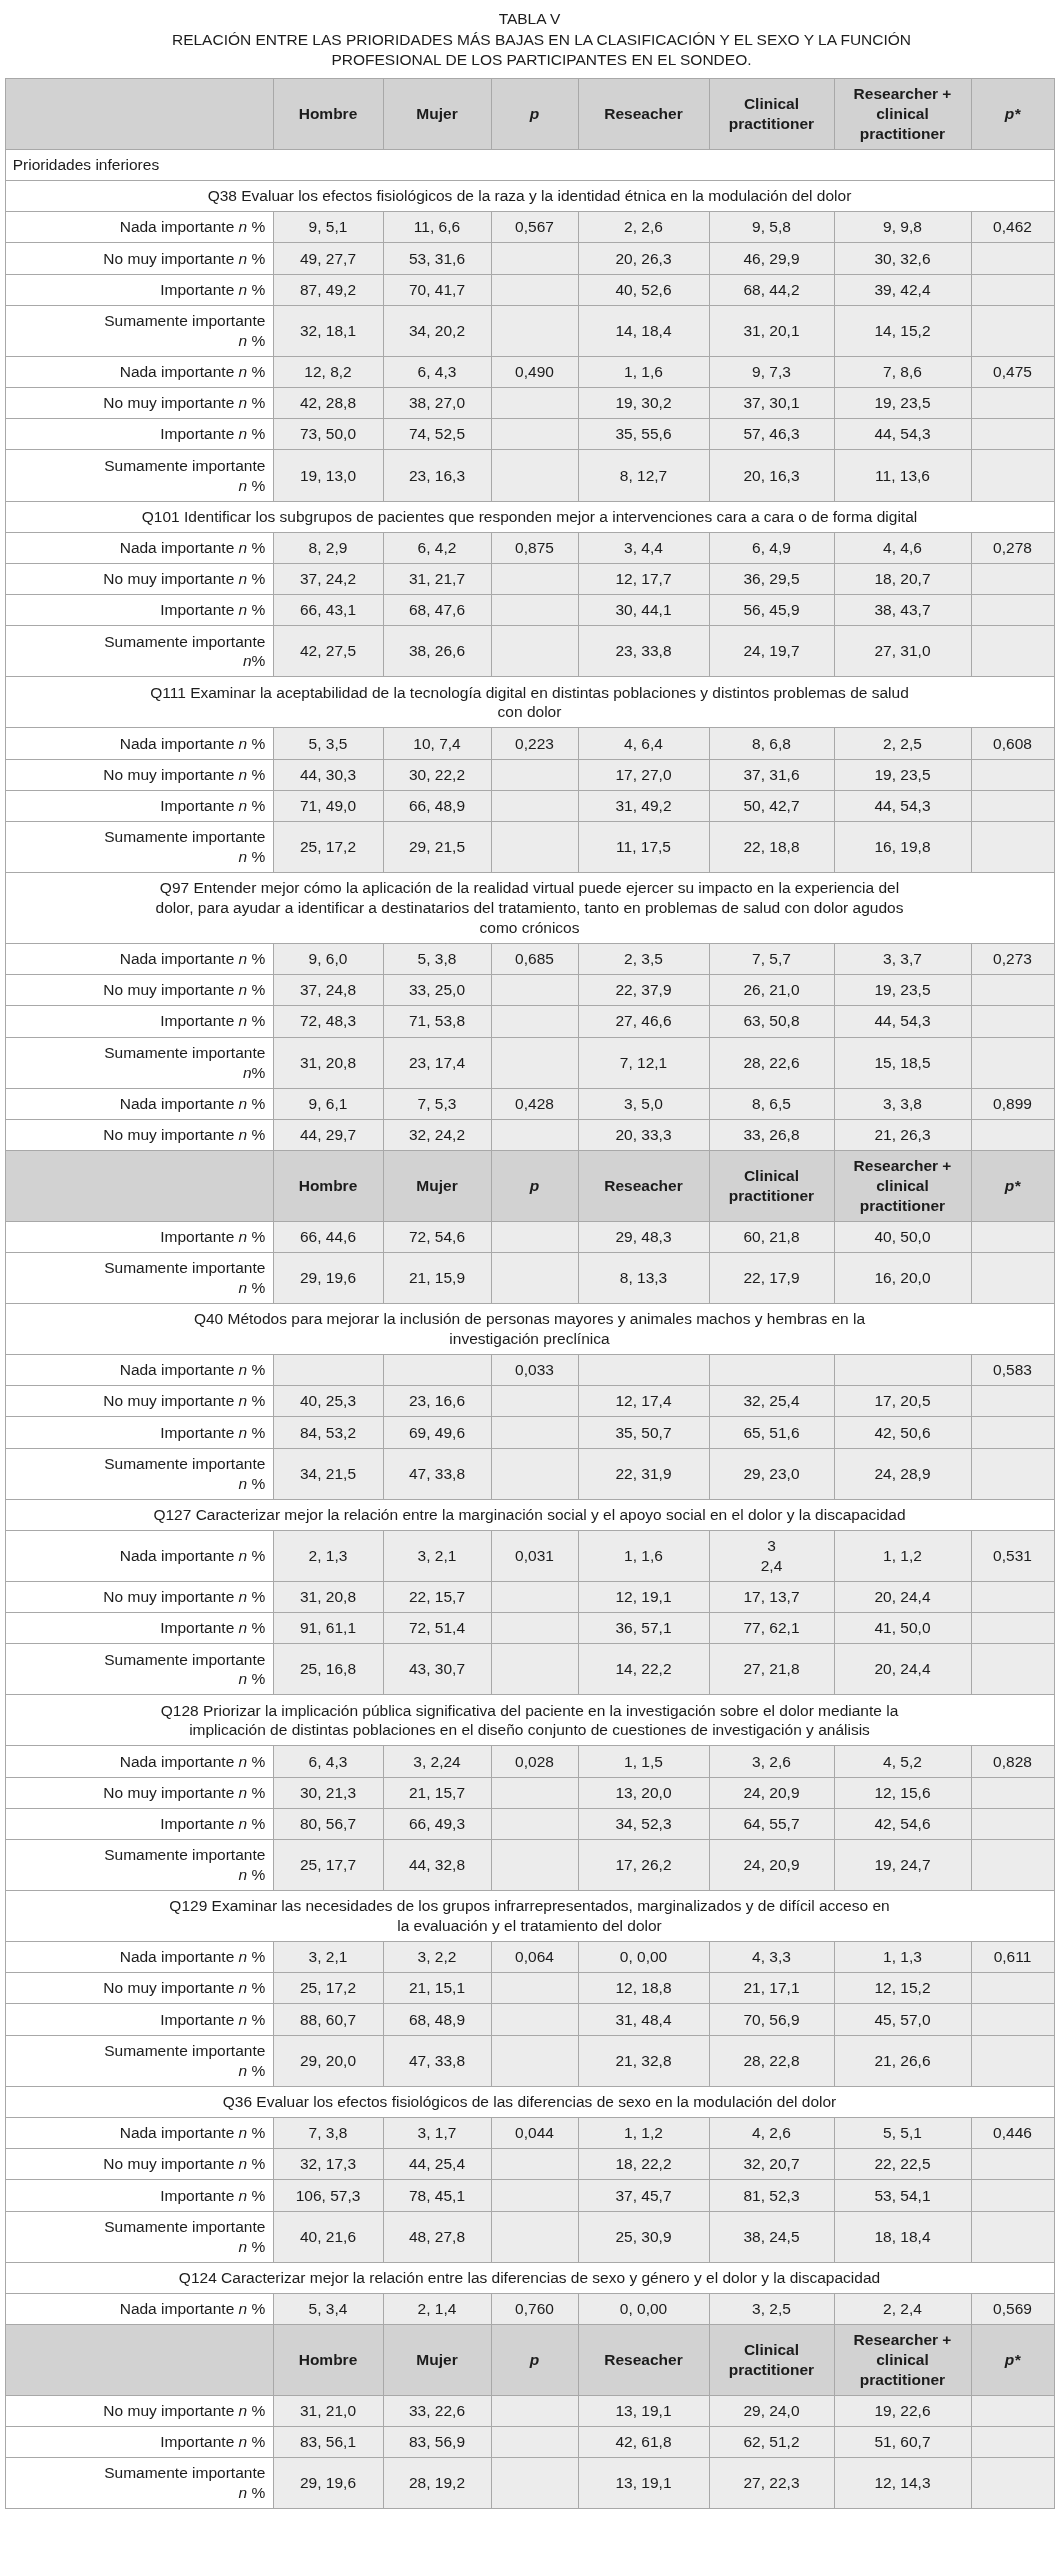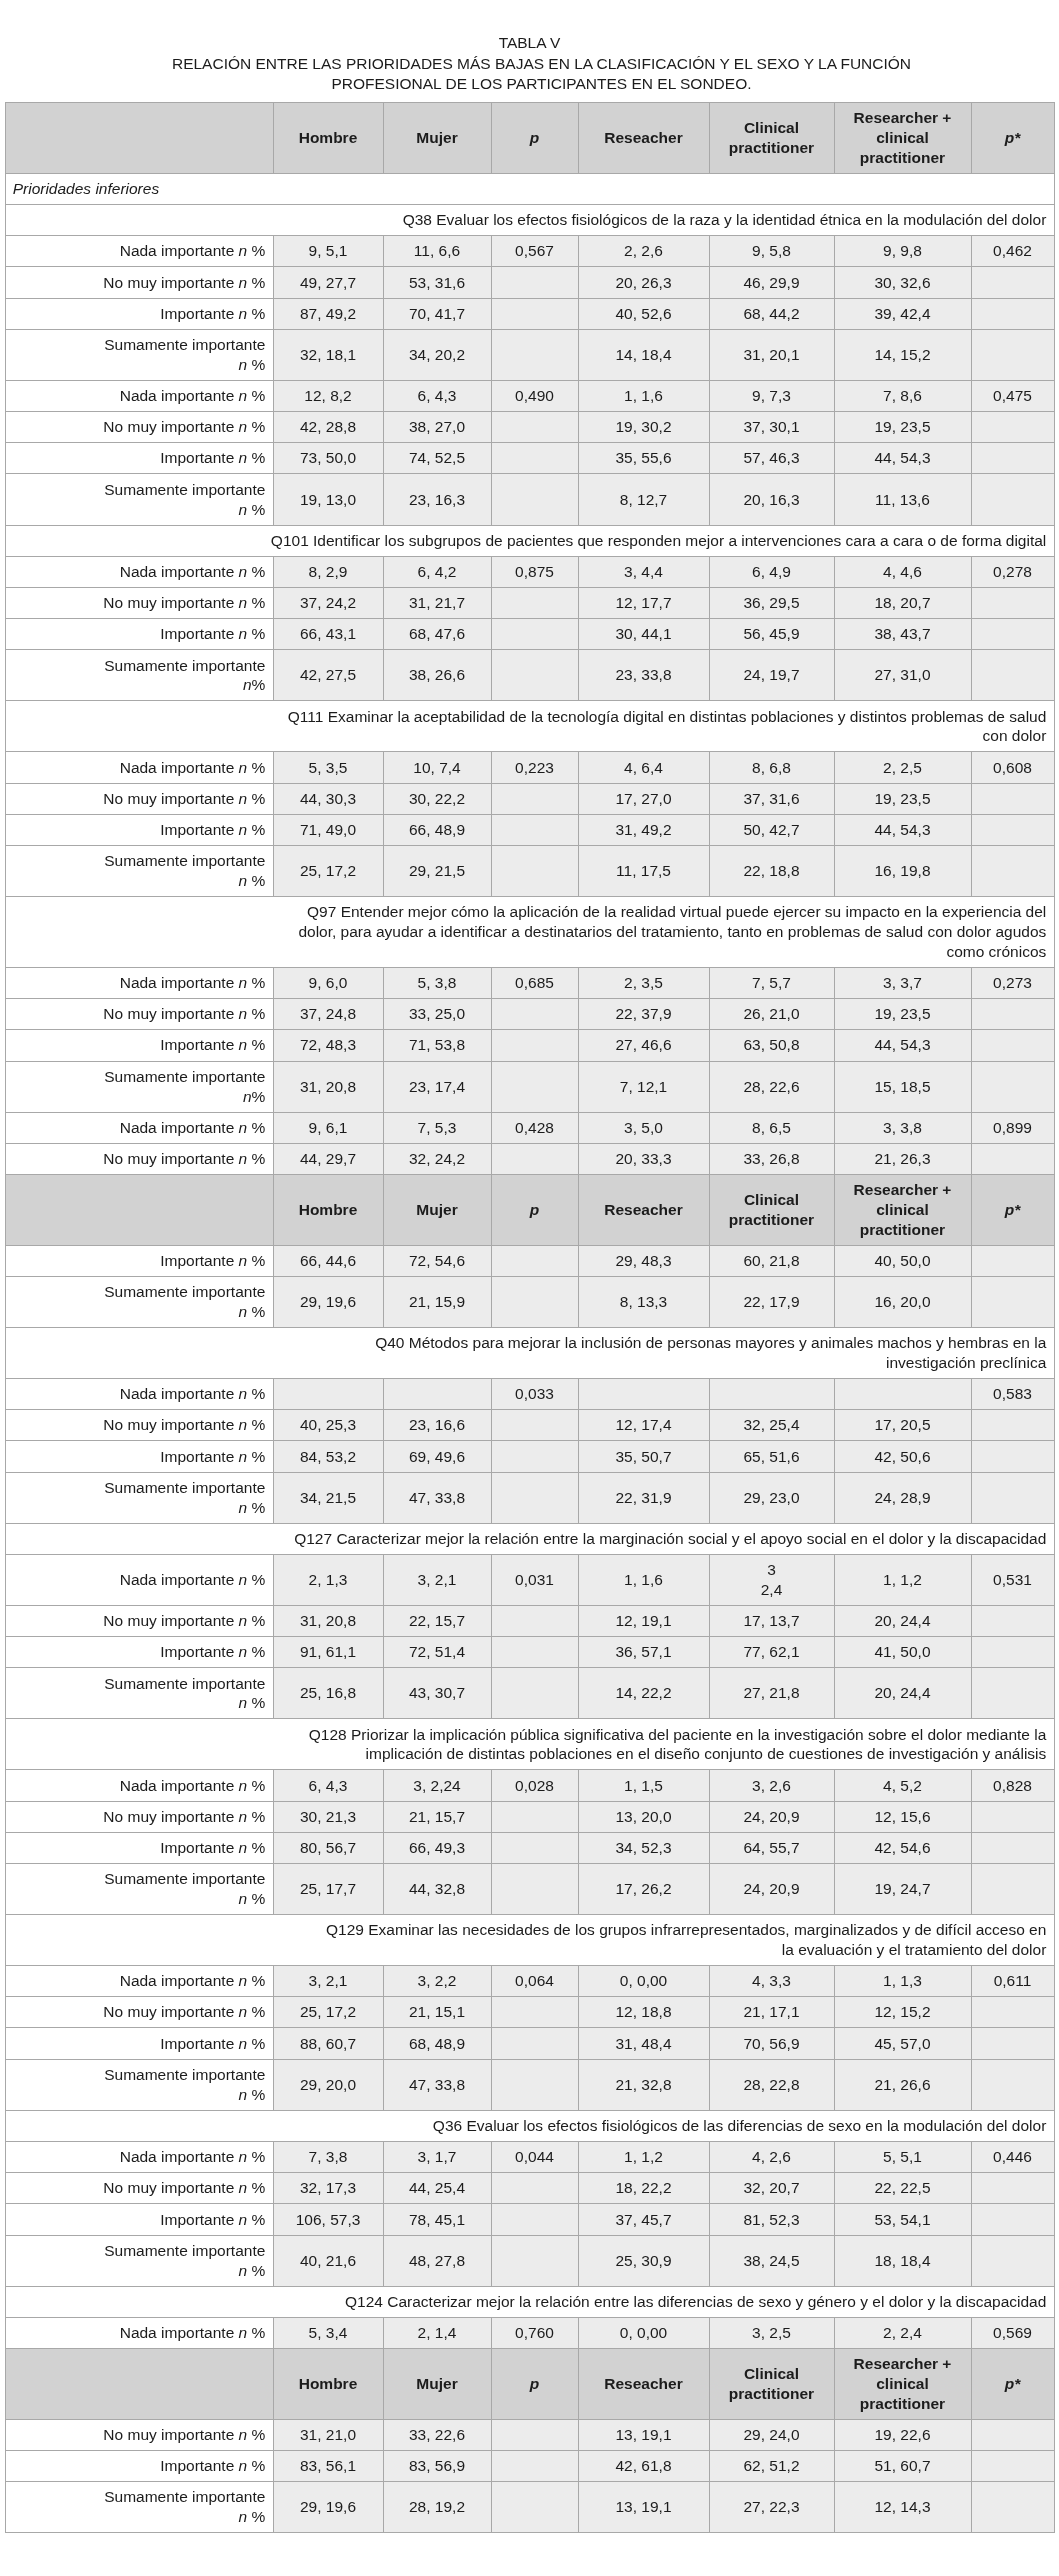--- a/index.html
+++ b/index.html
@@ -16,21 +16,21 @@
     color:var(--text);
     font-family:"Liberation Sans", sans-serif;
     font-size:15.5px;
     line-height:1.28;
   }
   .titleblock{
     padding-top:9.3px;
     margin-bottom:8.2px;
     text-align:center;
   }
-  .page-title{margin-bottom:1px;margin-top:24px;}
+  .page-title{margin-bottom:1px;}
   .page-caption{white-space:pre-line;margin-left:24px;}
   table.tbl{
     border-collapse:collapse;
     table-layout:fixed;
     width:1049px;
     margin:0 auto 5.2px auto;
   }
   .tbl th,.tbl td{
     border:1px solid var(--border);
     padding:5.2px 7.2px;
@@ -49,27 +49,26 @@
     white-space:pre-line;
     background:#ffffff;
   }
   td.val{
     text-align:center;
     background:var(--val-bg);
     white-space:pre-line;
   }
   td.section{
     background:#ffffff;
-    text-align:right;
+    text-align:center;
     white-space:pre-line;
   }
   td.note{
     background:#ffffff;
     text-align:left;
-    font-style:italic;
   }
   .ital{font-style:italic;}
   i{font-style:italic;}
 </style>
 </head>
 <body>
 
 <div class="titleblock">
   <div class="page-title">TABLA V</div>
   <div class="page-caption">RELACIÓN ENTRE LAS PRIORIDADES MÁS BAJAS EN LA CLASIFICACIÓN Y EL SEXO Y LA FUNCIÓN

